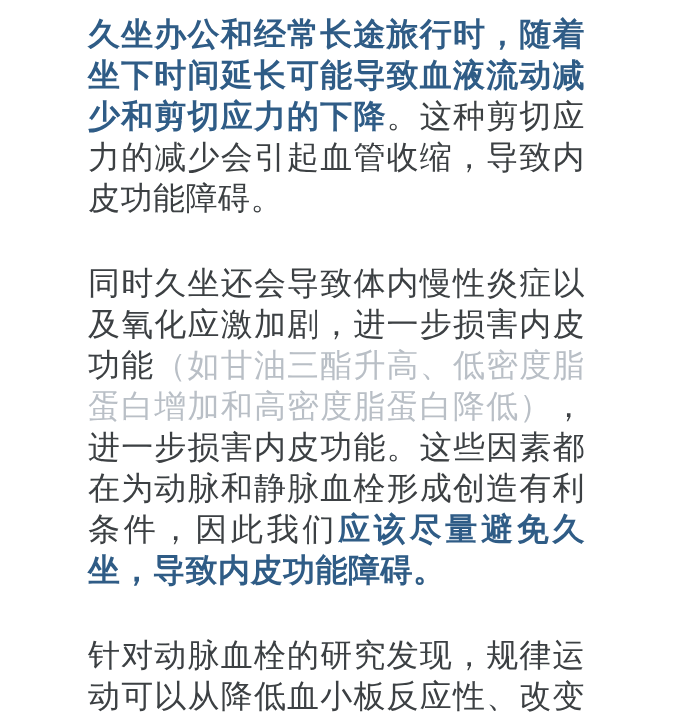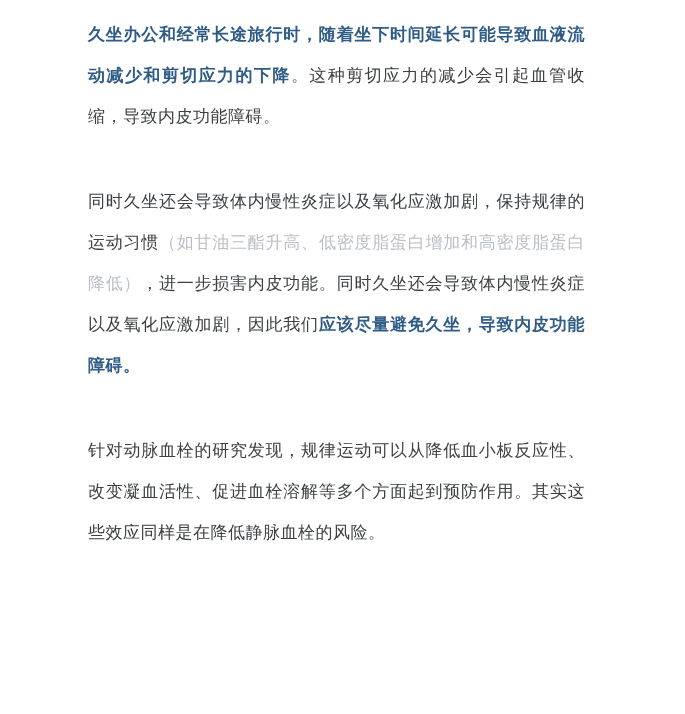--- a/index.html
+++ b/index.html
@@ -11,21 +11,21 @@
     width: 685px;
     height: 714px;
     font-family: "Liberation Sans", sans-serif;
     overflow: hidden;
   }
   .article {
     padding: 14px 88px 0 88px;
     box-sizing: border-box;
   }
   .para {
-    font-size: 17px;
+    font-size: 32px;
     line-height: 41px;
     letter-spacing: 0.5px;
     text-align: justify;
     margin: 0 12px 44px 0;
     font-weight: 400;
   }
   .para:last-child {
     margin-bottom: 0;
   }
   .t-normal {
@@ -42,20 +42,20 @@
 </head>
 <body>
 
 <div class="article">
 
   <p class="para">
     <span class="t-accent">久坐办公和经常长途旅行时，随着坐下时间延长可能导致血液流动减少和剪切应力的下降</span><span class="t-normal">。这种剪切应力的减少会引起血管收缩，导致内皮功能障碍。</span>
   </p>
 
   <p class="para">
-    <span class="t-normal">同时久坐还会导致体内慢性炎症以及氧化应激加剧，保持规律的运动习惯</span><span class="t-muted">（如甘油三酯升高、低密度脂蛋白增加和高密度脂蛋白降低）</span><span class="t-normal">，进一步损害内皮功能。同时久坐还会导致体内慢性炎症以及氧化应激加剧，因此我们</span><span class="t-accent">应该尽量避免久坐，导致内皮功能障碍。</span>
+    <span class="t-normal">同时久坐还会导致体内慢性炎症以及氧化应激加剧，进一步损害内皮功能</span><span class="t-muted">（如甘油三酯升高、低密度脂蛋白增加和高密度脂蛋白降低）</span><span class="t-normal">，进一步损害内皮功能。这些因素都在为动脉和静脉血栓形成创造有利条件，因此我们</span><span class="t-accent">应该尽量避免久坐，导致内皮功能障碍。</span>
   </p>
 
   <p class="para">
     <span class="t-normal">针对动脉血栓的研究发现，规律运动可以从降低血小板反应性、改变凝血活性、促进血栓溶解等多个方面起到预防作用。其实这些效应同样是在降低静脉血栓的风险。</span>
   </p>
 
 </div>
 
 </body></html>

